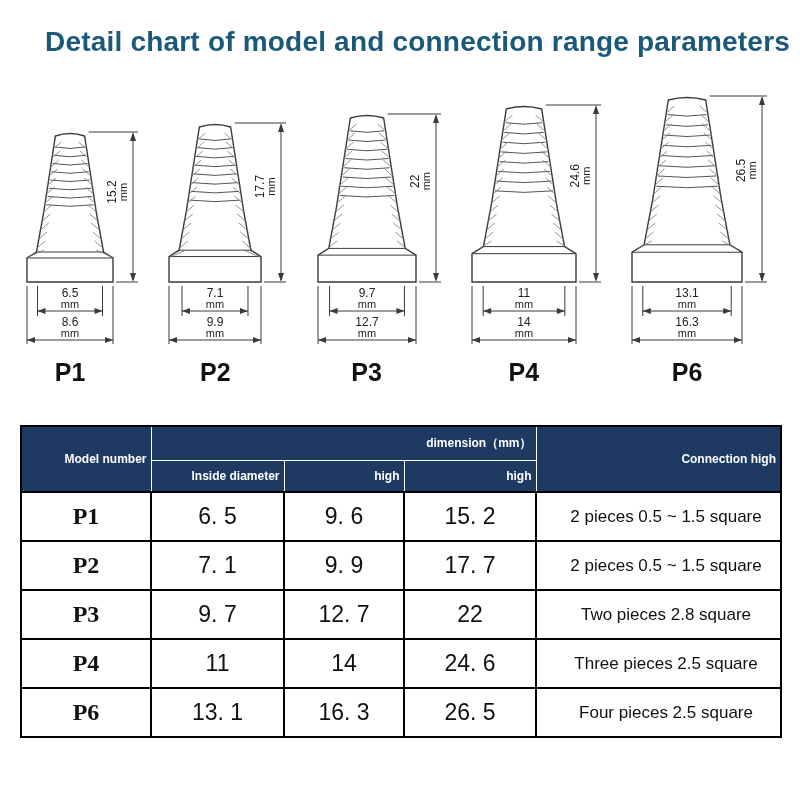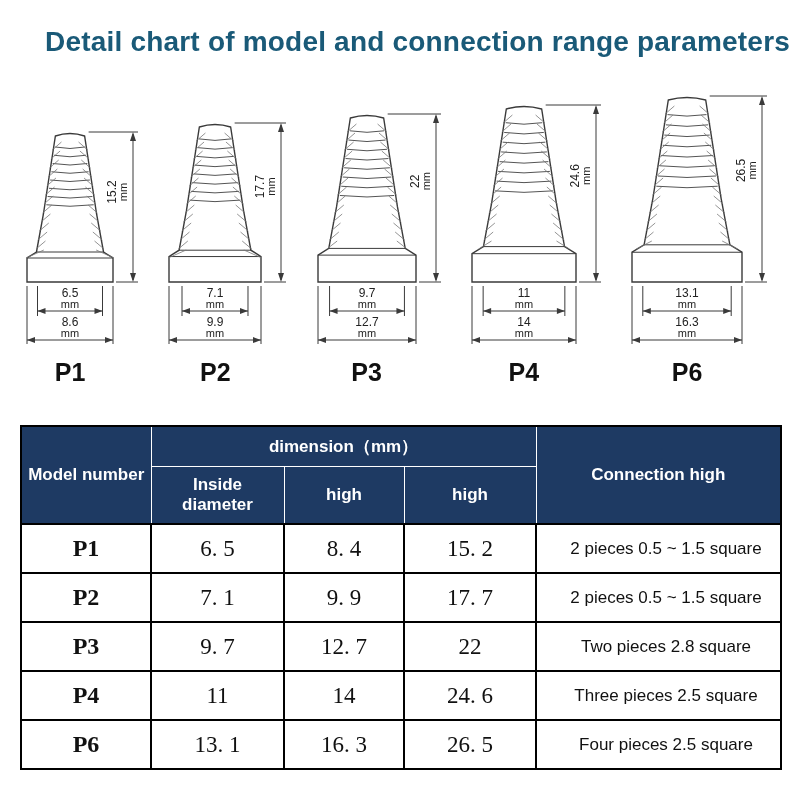--- a/index.html
+++ b/index.html
@@ -46,34 +46,34 @@
   table.spec {
     width: 760px;
     border-collapse: collapse;
     table-layout: fixed;
     border: 2px solid #000;
   }
   table.spec thead th {
     background: var(--header-bg, #1e3a63);
     color: #ffffff;
     font-weight: bold;
-    font-size: 17px;
+    font-size: 12px;
     border: 1px solid #ffffff;
     padding: 8px 4px;
-    text-align: center;
+    text-align: right;
   }
   table.spec tbody td {
     border: 2px solid #000;
     height: 45px;
     text-align: center;
     vertical-align: middle;
     background: #fff;
   }
   td.model { font-family: "Liberation Serif", serif; font-weight: bold; font-size: 24px; }
-  td.num   { font-family: Liberation Serif, serif; font-size: 23px; border-radius: 13px; }
+  td.num   { font-family: Liberation Sans, sans-serif; font-size: 23px; border-radius: 13px; }
   td.range { font-size: 17px; text-align: left; padding-left: 16px; }
 </style>
 </head>
 <body style="--title-color: #1a5a78; --header-bg: #1e3a63; --line-color: #3a3a3a;">
 
 <div class="page">
 
   <h1 class="title">Detail chart of model and connection range parameters</h1>
 
   <div class="connectors">
@@ -436,21 +436,21 @@
         <tr>
           <th>Inside diameter</th>
           <th>high</th>
           <th>high</th>
         </tr>
       </thead>
       <tbody>
         <tr>
           <td class="model">P1</td>
           <td class="num">6. 5</td>
-          <td class="num">8. 4</td>
+          <td class="num">9. 6</td>
           <td class="num">15. 2</td>
           <td class="range">2 pieces 0.5 ~ 1.5 square</td>
         </tr>
         <tr>
           <td class="model">P2</td>
           <td class="num">7. 1</td>
           <td class="num">9. 9</td>
           <td class="num">17. 7</td>
           <td class="range">2 pieces 0.5 ~ 1.5 square</td>
         </tr>

